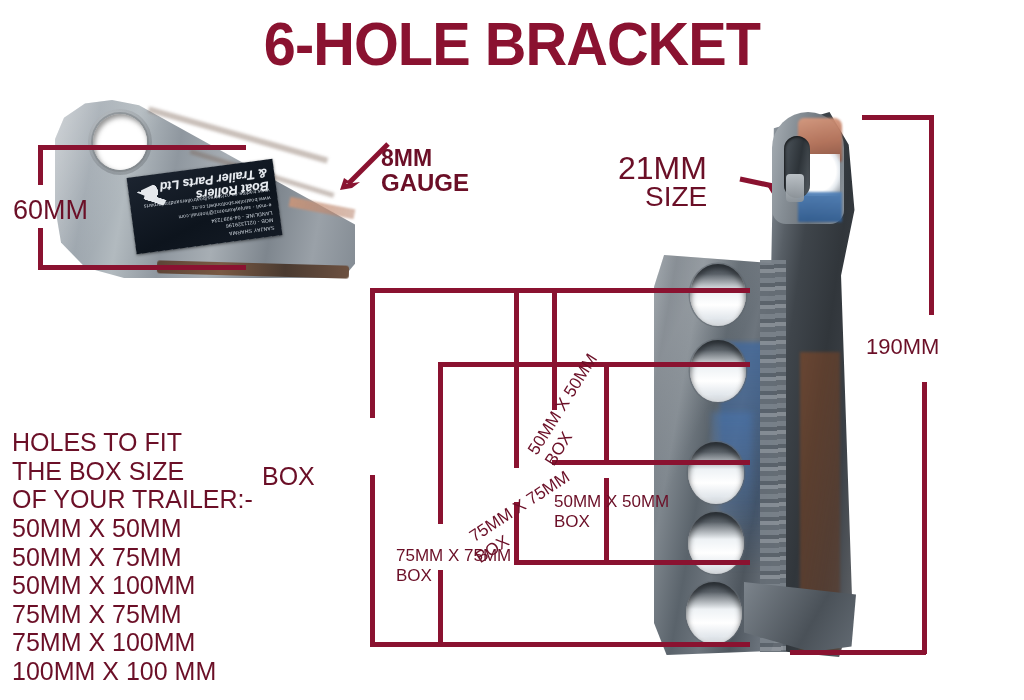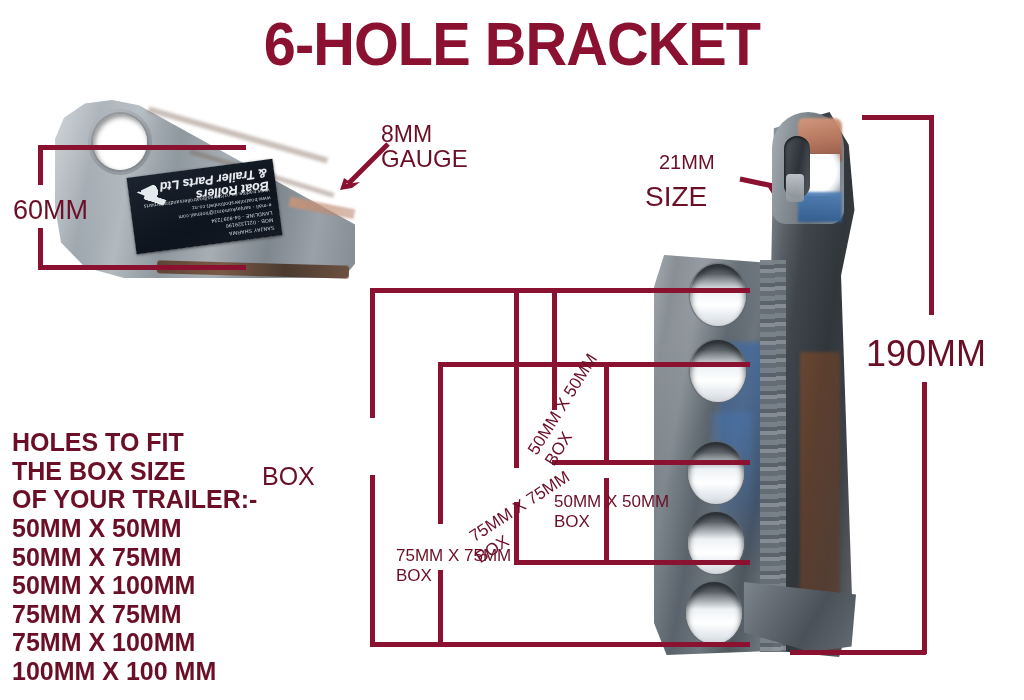--- a/index.html
+++ b/index.html
@@ -17,26 +17,26 @@
 
   
   .ln{position:absolute;background:#8a1230;}
   .hln{height:5px;}
   .vln{width:5px;}
 
   
   .lbl{position:absolute;color:#6b0f27;font-family:"Liberation Sans",sans-serif;
        font-size:25px;line-height:1.06;white-space:pre;}
   .lbl.small{font-size:17px;line-height:1.12;}
-  .lbl.bold{font-weight:normal;}
+  .lbl.bold{font-weight:bold;margin-top:24px;}
   .rot{transform-origin:0 0;}
 
   
   .list{position:absolute;left:12px;top:428px;color:#6b0f27;font-size:25px;
-        line-height:1.145;white-space:pre;font-weight:bold;}
+        line-height:1.145;white-space:pre;}
 
   
   .lb{position:absolute;left:55px;top:100px;width:300px;height:178px;}
   .lb-body{
     position:absolute;inset:0;
     -webkit-clip-path:polygon(0% 22%,3% 10%,10% 2%,19% 0%,28% 3%,100% 70%,100% 92%,96% 100%,23% 100%,10% 94%,2% 80%,0% 60%);
     clip-path:polygon(0% 22%,3% 10%,10% 2%,19% 0%,28% 3%,100% 70%,100% 92%,96% 100%,23% 100%,10% 94%,2% 80%,0% 60%);
     background:
       linear-gradient(118deg,rgba(255,255,255,.34) 0%,rgba(255,255,255,0) 30%),
       linear-gradient(100deg,#b9bfc4 0%,#9aa3ab 14%,#b2babf 26%,#8f979f 40%,#a7aeb4 55%,#7e868e 72%,#9aa1a8 86%,#848c94 100%);
@@ -216,21 +216,21 @@
   <div class="ln hln" style="left:38px;top:265px;width:208px;"></div>
   <div class="lbl" style="left:13px;top:196px;font-size:27px;">60MM</div>
 
   <div class="lbl bold" style="left:381px;top:122px;font-size:23px;">8MM</div>
   <div class="lbl bold" style="left:381px;top:146px;font-size:24px;">GAUGE</div>
   <svg style="position:absolute;left:330px;top:140px;width:60px;height:52px;">
     <polygon points="58,4 16,44 30,42 22,48 10,50 14,38 20,42" fill="#8a1230"></polygon>
     <line x1="58" y1="4" x2="18" y2="44" stroke="#8a1230" stroke-width="5"></line>
   </svg>
 
-  <div class="lbl" style="left:659px;top:152px;font-size:20px;">21MM</div>
+  <div class="lbl" style="left:618px;top:152px;font-size:32px;">21MM</div>
   <div class="lbl" style="left:645px;top:182px;font-size:28px;">SIZE</div>
   <svg style="position:absolute;left:738px;top:175px;width:110px;height:38px;">
     <line x1="2" y1="4" x2="106" y2="26" stroke="#8a1230" stroke-width="5"></line>
     <polygon points="2,4 44,14 36,22 30,12" fill="#8a1230"></polygon>
   </svg>
 
   <div class="rb">
     <div class="rb-back"></div>
     <div class="rb-back-brown"></div>
     <div class="rb-eye"></div>
@@ -250,21 +250,21 @@
     <div class="hole" style="left:42px;top:228px;"></div>
     <div class="hole" style="left:40px;top:330px;"></div>
     <div class="hole" style="left:40px;top:400px;"></div>
     <div class="hole" style="left:38px;top:470px;"></div>
   </div>
 
   <div class="ln hln" style="left:862px;top:115px;width:72px;"></div>
   <div class="ln vln" style="left:929px;top:115px;height:200px;"></div>
   <div class="ln vln" style="left:922px;top:382px;height:272px;"></div>
   <div class="ln hln" style="left:790px;top:650px;width:136px;"></div>
-  <div class="lbl" style="left:866px;top:335px;font-size:36px;">190MM</div>
+  <div class="lbl" style="left:866px;top:335px;font-size:22px;">190MM</div>
 
   <div class="ln hln" style="left:370px;top:288px;width:380px;"></div>
   <div class="ln vln" style="left:370px;top:288px;height:130px;"></div>
   <div class="ln vln" style="left:370px;top:475px;height:172px;"></div>
   <div class="ln hln" style="left:370px;top:642px;width:380px;"></div>
 
   <div class="ln hln" style="left:438px;top:362px;width:312px;"></div>
   <div class="ln vln" style="left:438px;top:362px;height:162px;"></div>
   <div class="ln vln" style="left:438px;top:570px;height:72px;"></div>
 

